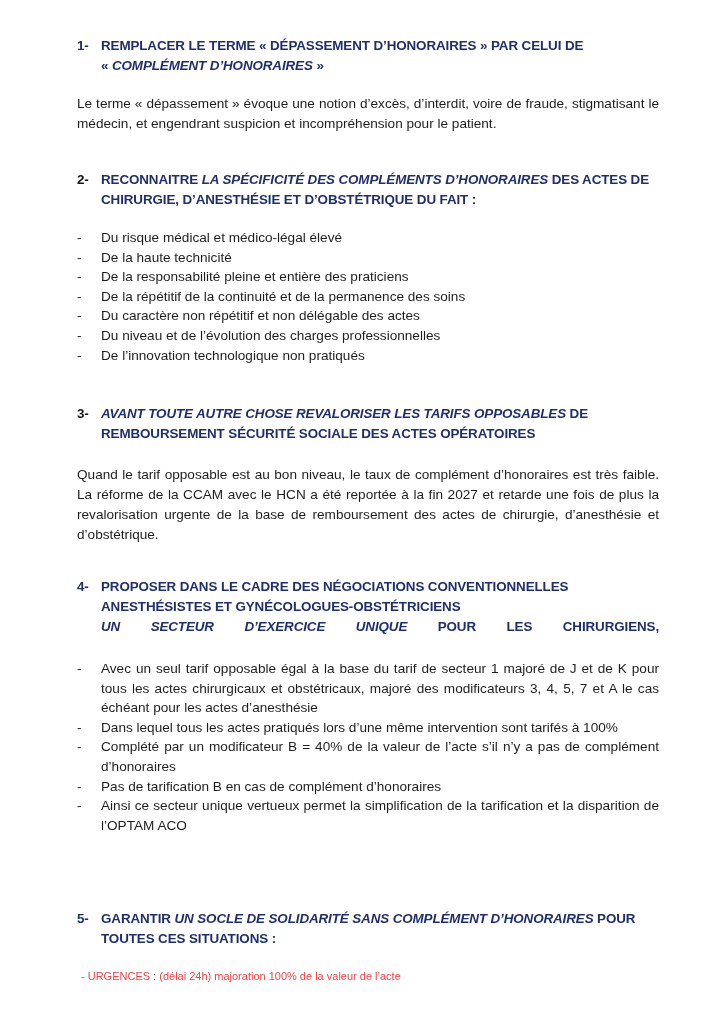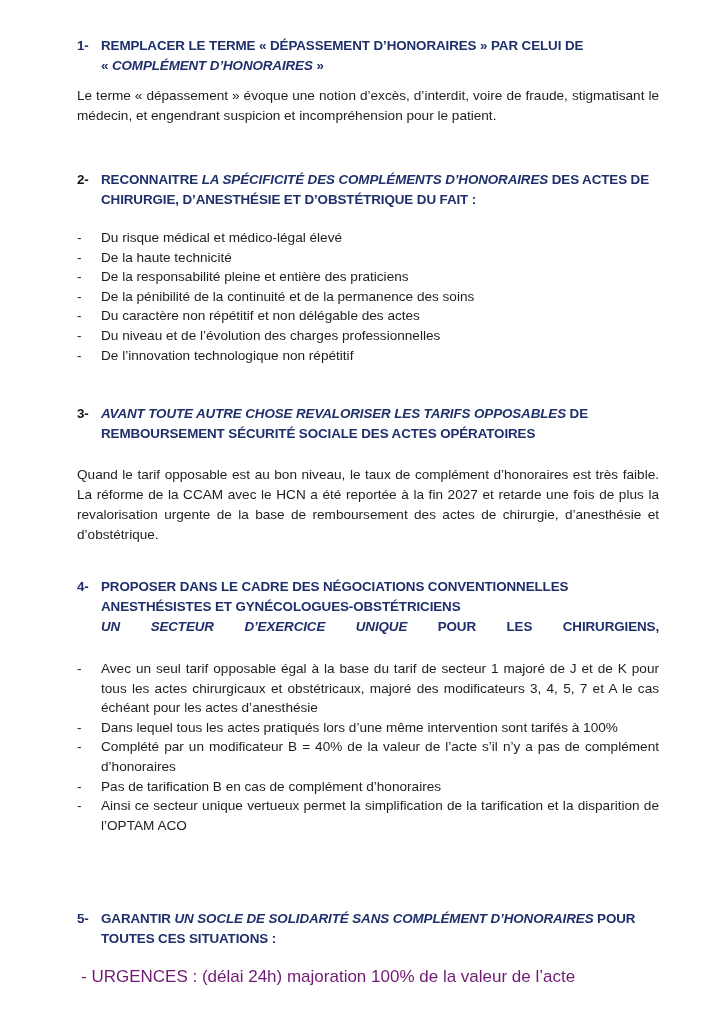--- a/index.html
+++ b/index.html
@@ -31,47 +31,47 @@
       text-align: justify;
     }
     ul.dash { list-style: none; margin: 0; padding: 0; }
     ul.dash li {
       position: relative; padding-left: 24px;
       font-size: 13.6px; line-height: 19.6px; color: #1e1e1e;
       text-align: justify;
     }
     ul.dash li .bullet { position: absolute; left: 0; top: 0; }
     ul.plain { list-style: none; margin: 0; padding: 0; }
-    ul.plain li { font-size: 17px; line-height: 19.6px; color: #701a75; padding-left: 4px; }
+    ul.plain li { font-size: 11px; line-height: 19.6px; color: #ef4444; padding-left: 4px; }
   </style>
 </head>
 <body>
 
 <div class="section" style="top:36px;">
   <div class="heading">
     <span class="num navy">1-</span>
     <span>REMPLACER LE TERME « DÉPASSEMENT D’HONORAIRES » PAR CELUI DE </span><br>
     <span>« </span><em>COMPLÉMENT D’HONORAIRES</em><span> »</span>
   </div>
-  <div class="para" style="margin-top:10px;">Le terme « dépassement » évoque une notion d’excès, d’interdit, voire de fraude, stigmatisant le médecin, et engendrant suspicion et incompréhension pour le patient.</div>
+  <div class="para" style="margin-top:18px;">Le terme « dépassement » évoque une notion d’excès, d’interdit, voire de fraude, stigmatisant le médecin, et engendrant suspicion et incompréhension pour le patient.</div>
 </div>
 
 <div class="section" style="top:170px;">
   <div class="heading">
     <span class="num black">2-</span>
     <span>RECONNAITRE </span><em>LA SPÉCIFICITÉ DES COMPLÉMENTS D’HONORAIRES</em><span> DES ACTES DE CHIRURGIE, D’ANESTHÉSIE ET D’OBSTÉTRIQUE DU FAIT :</span>
   </div>
   <ul class="dash" style="margin-top:18px;">
     <li><span class="bullet">-</span><span>Du risque médical et médico-légal élevé</span></li>
     <li><span class="bullet">-</span><span>De la haute technicité</span></li>
     <li><span class="bullet">-</span><span>De la responsabilité pleine et entière des praticiens</span></li>
-    <li><span class="bullet">-</span><span>De la pénibilité de la continuité et de la permanence des soins</span></li>
+    <li><span class="bullet">-</span><span>De la répétitif de la continuité et de la permanence des soins</span></li>
     <li><span class="bullet">-</span><span>Du caractère non répétitif et non délégable des actes</span></li>
     <li><span class="bullet">-</span><span>Du niveau et de l’évolution des charges professionnelles</span></li>
-    <li><span class="bullet">-</span><span>De l’innovation technologique non répétitif</span></li>
+    <li><span class="bullet">-</span><span>De l’innovation technologique non pratiqués</span></li>
   </ul>
 </div>
 
 <div class="section" style="top:404px;">
   <div class="heading">
     <span class="num black">3-</span>
     <em>AVANT TOUTE AUTRE CHOSE REVALORISER LES TARIFS OPPOSABLES</em><span> DE REMBOURSEMENT SÉCURITÉ SOCIALE DES ACTES OPÉRATOIRES</span>
   </div>
   <div class="para" style="margin-top:21px;">Quand le tarif opposable est au bon niveau, le taux de complément d’honoraires est très faible. La réforme de la CCAM avec le HCN a été reportée à la fin 2027 et retarde une fois de plus la revalorisation urgente de la base de remboursement des actes de chirurgie, d’anesthésie et d’obstétrique.</div>
 </div>

